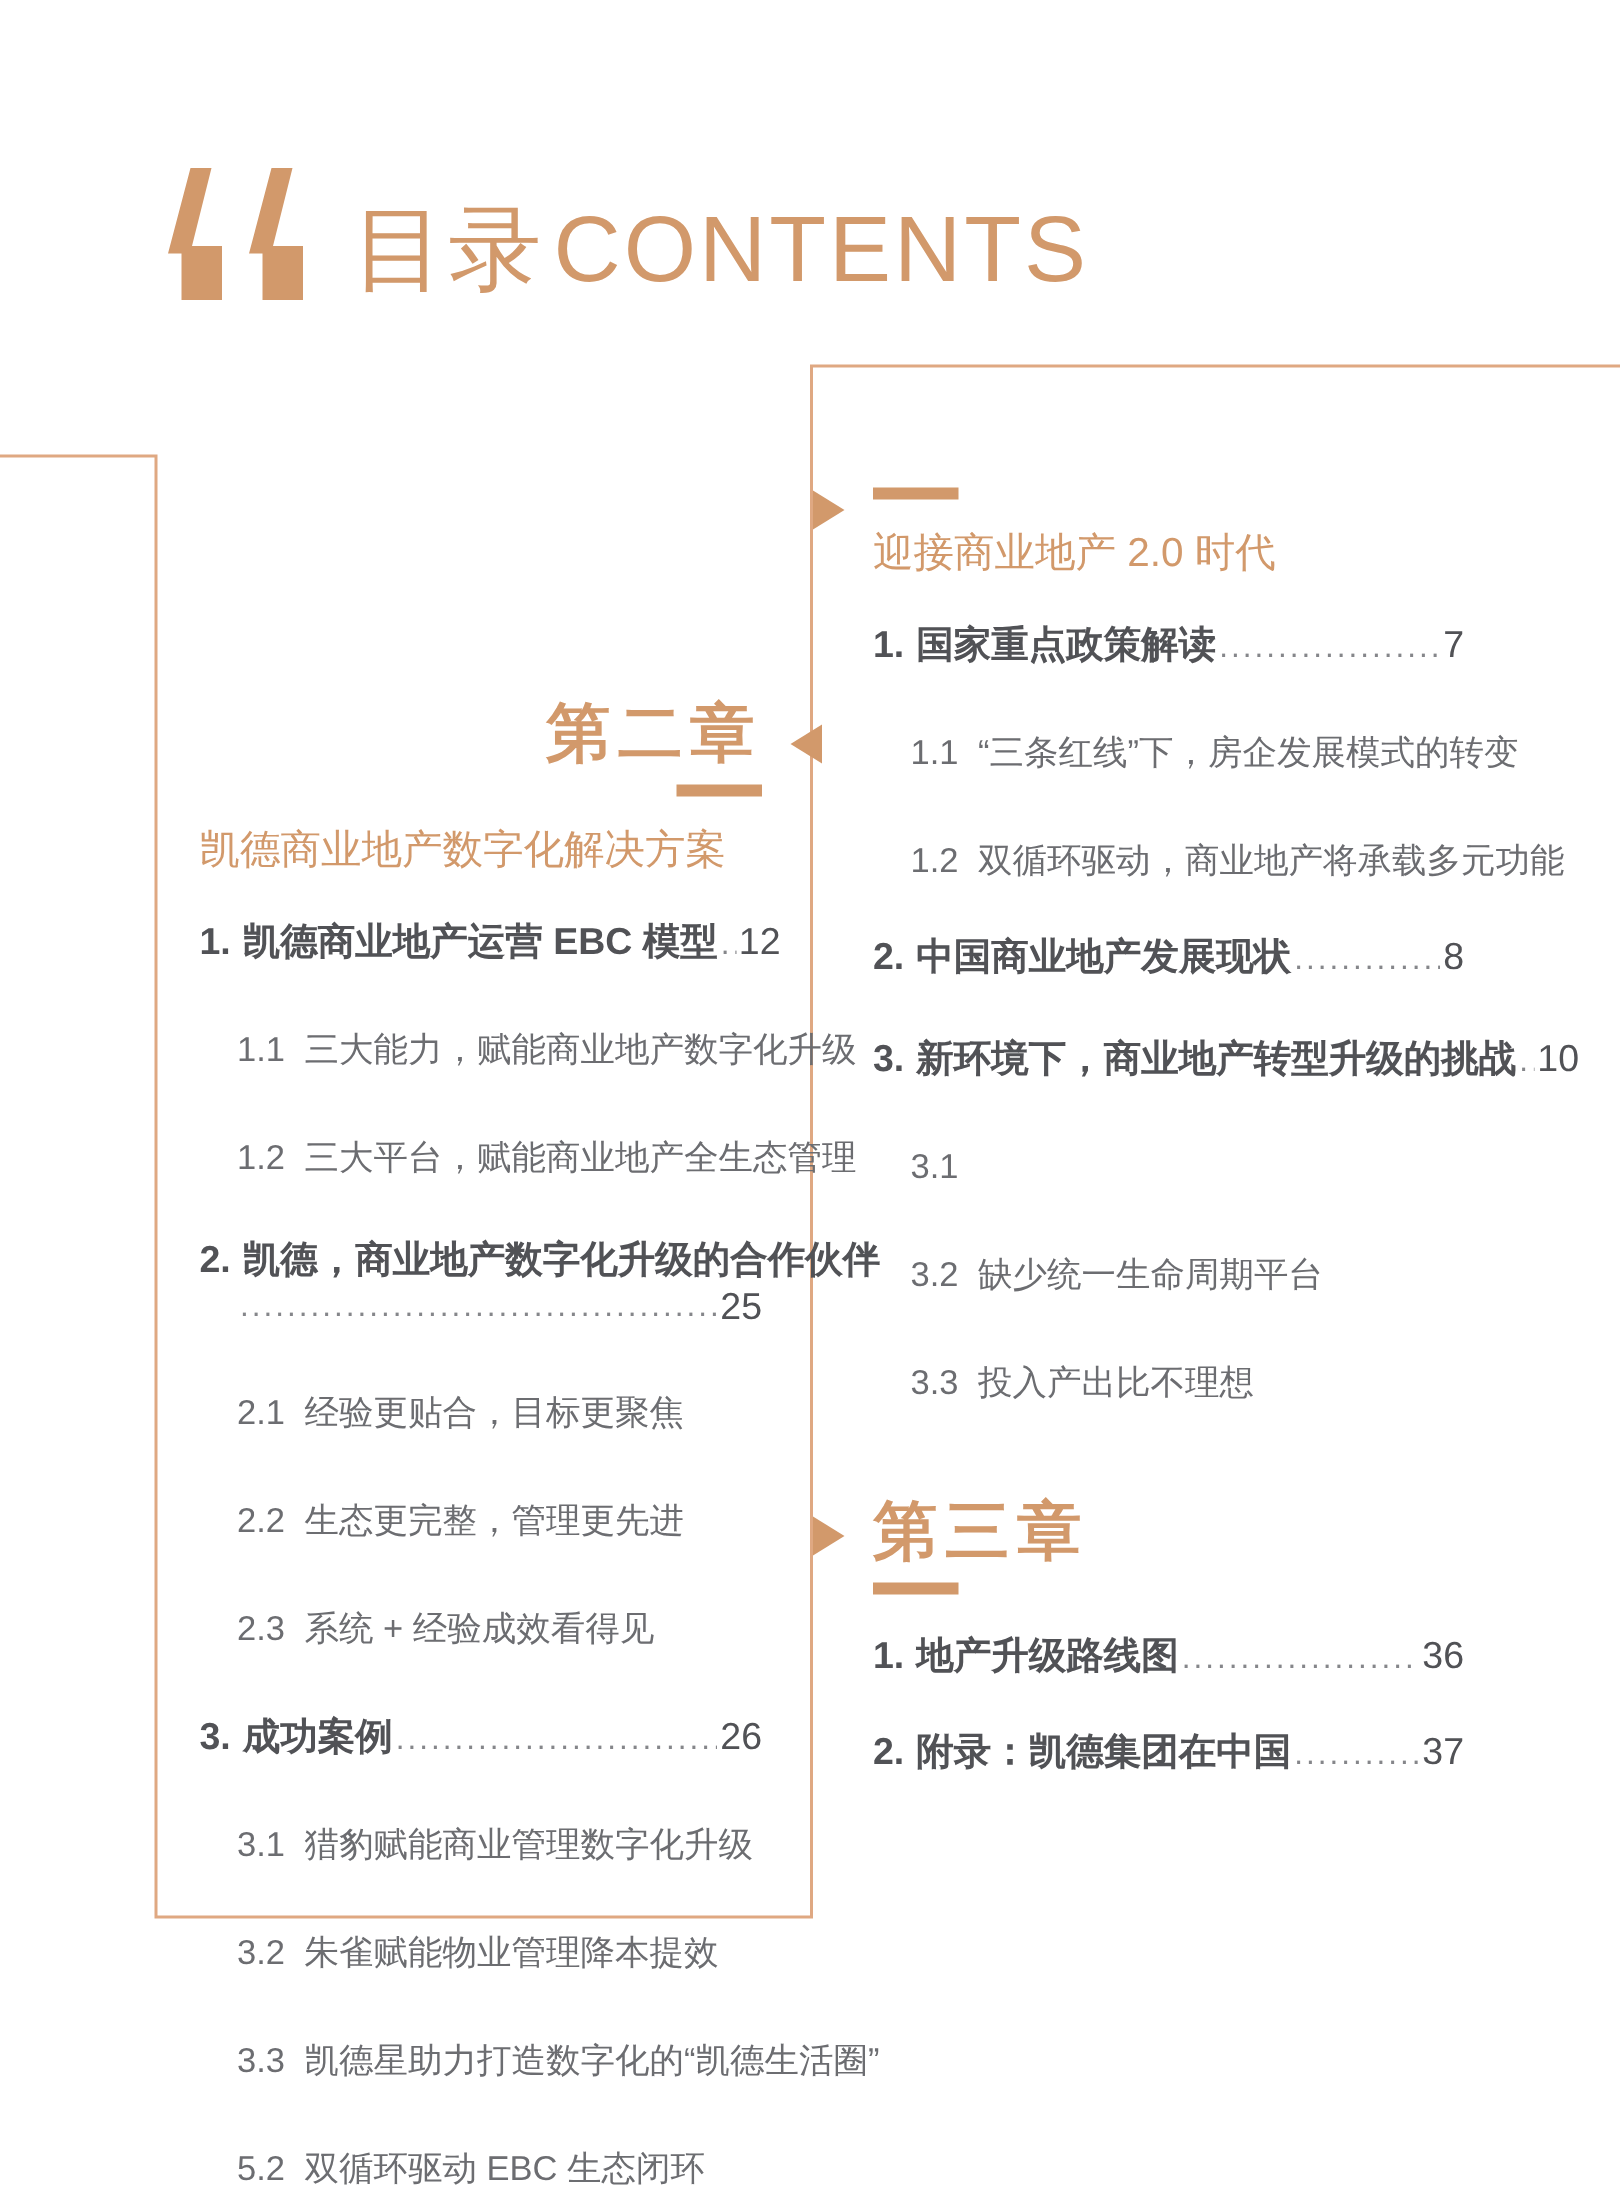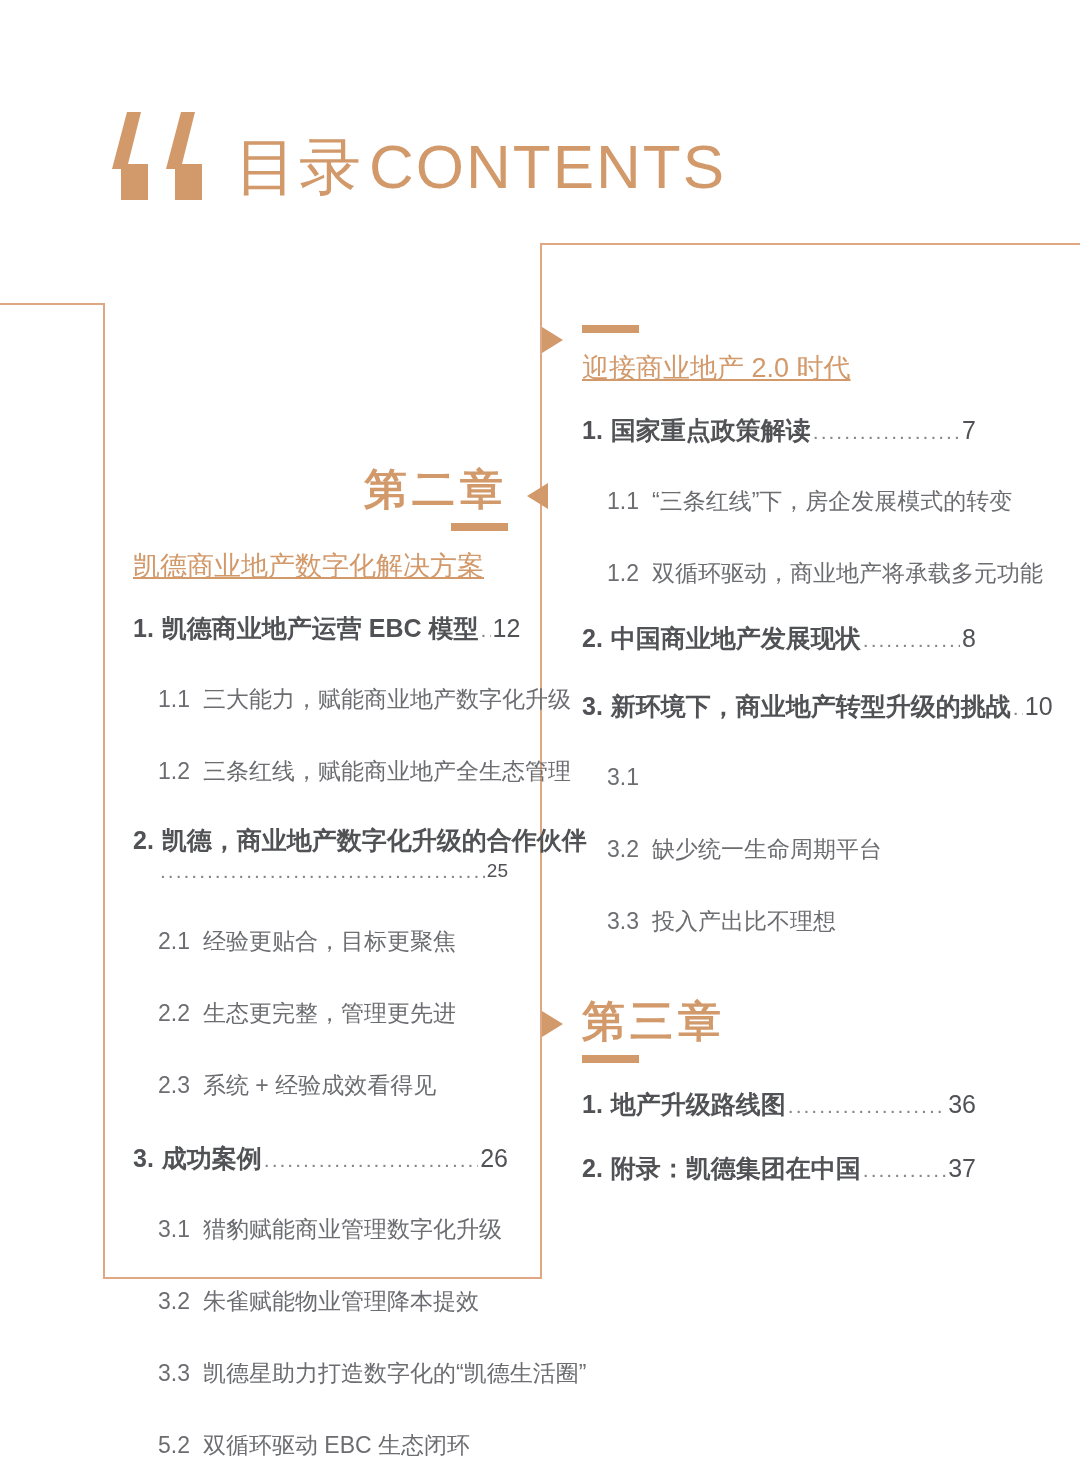--- a/index.html
+++ b/index.html
@@ -37,21 +37,21 @@
   .chapter { position: absolute; }
   .ch1 { left: 582px; top: 314px; width: 394px; }
   .ch2 { left: 133px; top: 466px; width: 375px; }
   .ch3 { left: 582px; top: 998px; width: 394px; }
 
   .ch-title {
     color: var(--accent); font-size: 43px; font-weight: 600;
     letter-spacing: 5px; line-height: 46px; margin: 0; white-space: nowrap;
   }
   .ch-bar { width: 57px; height: 8px; background: var(--accent); margin-top: 11px; }
-  .ch-subtitle { color: var(--accent); font-size: 27px; font-weight: 500; margin-top: 17px; white-space: nowrap; text-decoration: underline; }
+  .ch-subtitle { color: var(--accent); font-size: 27px; font-weight: 500; margin-top: 17px; white-space: nowrap; }
 
   .align-right .ch-title { text-align: right; }
   .align-right .ch-bar { margin-left: auto; }
   .align-right .ch-subtitle { }
 
   .tri-right {
     position: absolute; left: -40px; top: 13px;
     width: 0; height: 0;
     border-top: 13px solid transparent; border-bottom: 13px solid transparent;
     border-left: 21px solid var(--accent);
@@ -73,21 +73,21 @@
   .main-item .num { margin-right: 8px; }
   .main-item .pg { font-weight: 400; }
   .dots {
     flex: 1 1 auto; overflow: hidden; white-space: nowrap;
     color: var(--dots); font-weight: 400; font-size: 21px; letter-spacing: 2px;
     margin: 0 2px; min-width: 10px;
   }
   .dots::after { content: "...................................................................................................................."; }
   .leader-row {
     display: flex; align-items: center; margin-left: 25px;
-    font-size: 19px; color: var(--item); line-height: 32px;
+    font-size: 25px; color: var(--item); line-height: 32px;
   }
   .leader-row .pg { font-weight: 400; }
   .subs { margin: 8px 0 0 25px; }
   .sub-item {
     display: flex; align-items: baseline;
     font-size: 23px; font-weight: 400; color: var(--sub);
     line-height: 36px; white-space: nowrap; margin-top: 36px;
   }
   .sub-item .num { margin-right: 13px; }
   .mt32 { margin-top: 32px; }
@@ -180,21 +180,21 @@
       <span class="dots"></span>
       <span class="pg">12</span>
     </div>
     <div class="subs">
       <div class="sub-item">
         <span class="num">1.1</span>
         <span>三大能力，赋能商业地产数字化升级</span>
       </div>
       <div class="sub-item">
         <span class="num">1.2</span>
-        <span>三条红线，赋能商业地产全生态管理</span>
+        <span>三大平台，赋能商业地产全生态管理</span>
       </div>
     </div>
 
     <div class="main-item mt36">
       <span class="num">2.</span>
       <span class="t">凯德，商业地产数字化升级的合作伙伴</span>
     </div>
     <div class="leader-row">
       <span class="dots"></span>
       <span class="pg">25</span>

